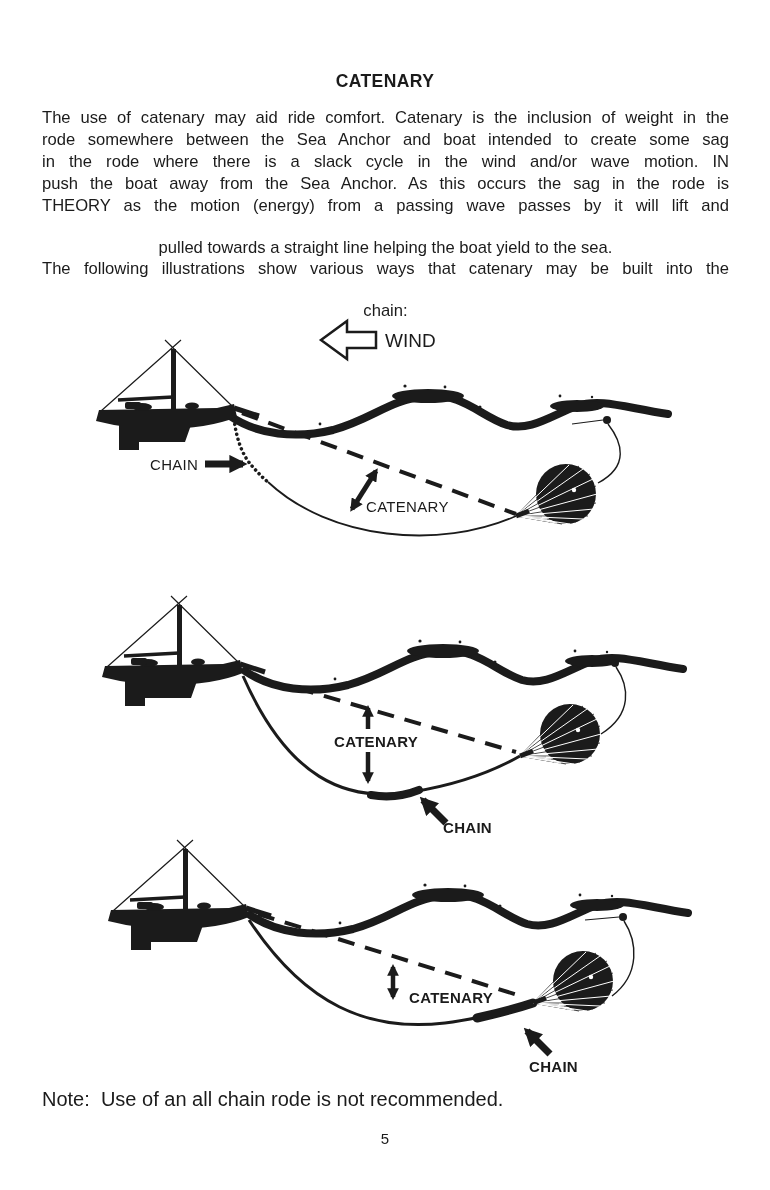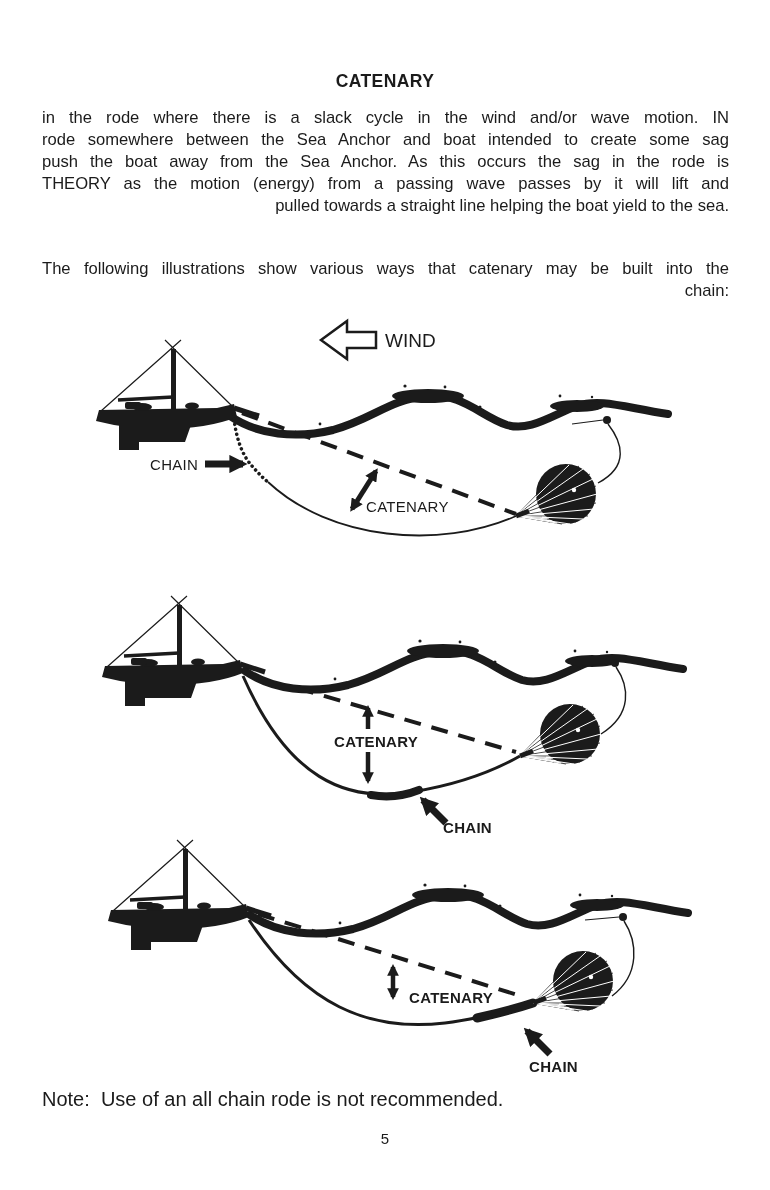--- a/index.html
+++ b/index.html
@@ -8,21 +8,21 @@
     font-family:"Liberation Sans", sans-serif; color:#1b1b1b; overflow:hidden;
   }
   .title {
     position:absolute; top:71px; left:0; width:770px; text-align:center;
     font-size:17.5px; font-weight:bold; letter-spacing:0.4px; margin:0;
   }
   .para { position:absolute; left:42px; width:687px; font-size:16.6px; line-height:22px; }
   .p1 { top:107px; }
   .p2 { top:258px; }
   .jline { text-align:justify; text-align-last:justify; }
-  .line { text-align:right; }
+  .line { text-align:center;margin-top:20px; }
   .note {
     position:absolute; top:1088px; left:42px; width:687px;
     font-size:20px; white-space:pre-wrap;
   }
   .pagenum {
     position:absolute; top:1130px; left:0; width:770px; text-align:center; font-size:15px;
   }
   svg.diagram { position:absolute; top:0; left:0; }
   svg text { font-family:"Liberation Sans", sans-serif; fill:#1b1b1b; }
   svg .lbl  { font-size:15px; letter-spacing:0.3px; }
@@ -30,22 +30,23 @@
   svg .wind { font-size:19px; }
 </style>
 </head>
 <body>
 
 <div class="page">
 
   <h1 class="title">CATENARY</h1>
 
   <div class="para p1">
+    <div class="jline">The use of catenary may aid ride comfort. Catenary is the inclusion of weight in the</div>
+    <div class="jline">rode somewhere between the Sea Anchor and boat intended to create some sag</div>
     <div class="jline">in the rode where there is a slack cycle in the wind and/or wave motion. IN</div>
-    <div class="jline">rode somewhere between the Sea Anchor and boat intended to create some sag</div>
     <div class="jline">push the boat away from the Sea Anchor. As this occurs the sag in the rode is</div>
     <div class="jline">THEORY as the motion (energy) from a passing wave passes by it will lift and</div>
     <div class="line">pulled towards a straight line helping the boat yield to the sea.</div>
   </div>
 
   <div class="para p2">
     <div class="jline">The following illustrations show various ways that catenary may be built into the</div>
     <div class="line">chain:</div>
   </div>
 

